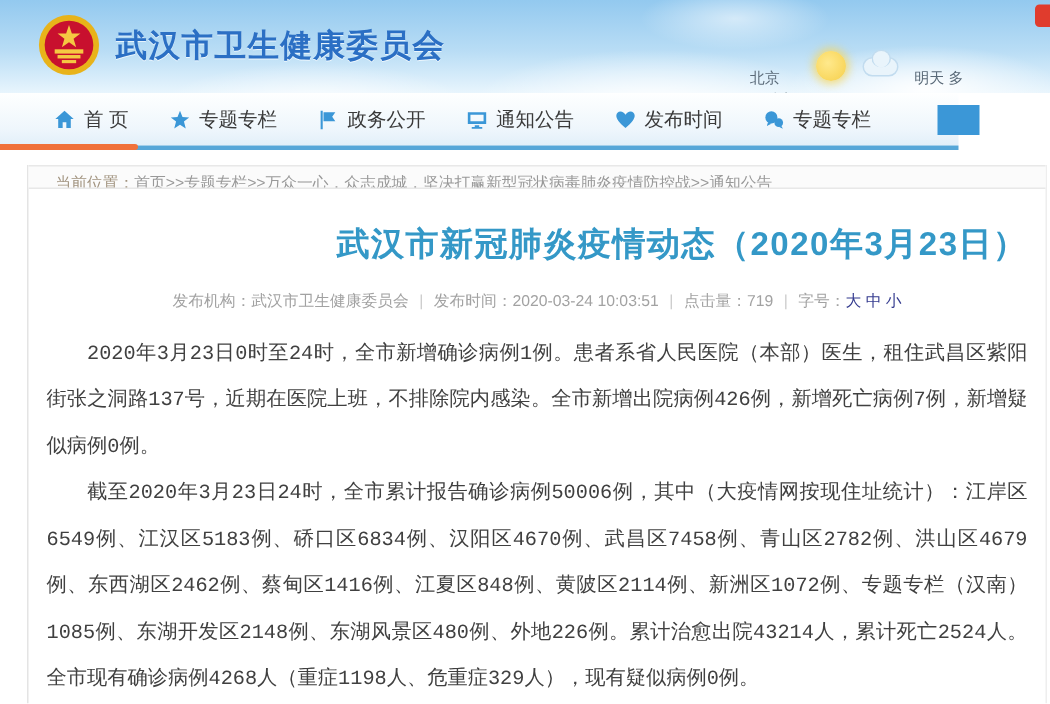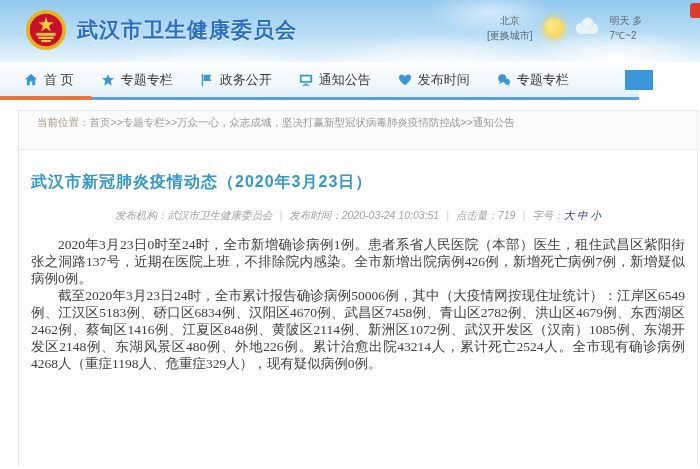--- a/index.html
+++ b/index.html
@@ -18,69 +18,69 @@
   }
   .logo-wrap { position:absolute; left:25px; top:9px; display:flex; align-items:center; cursor:pointer; }
   .emblem { width:42px; height:42px; flex:0 0 auto; }
   .site-name { margin-left:10px; }
   .site-title { font-size:21px; font-weight:bold; color:#2b6fc4; letter-spacing:1px;
                 text-shadow:0 1px 0 rgba(255,255,255,.7); }
   .site-sub { font-size:9.5px; color:#3b82c4; letter-spacing:.6px; margin-top:2px; }
 
   .weather { position:absolute; left:487px; top:13px; display:flex; align-items:center;
              gap:11px; white-space:nowrap; font-size:10px; color:#5a6a78; }
-  .w-col { text-align:center; line-height:15px; }
+  .w-col { text-align:center; line-height:15px;margin-top:32px; }
   .w-link { color:#5a6a78; cursor:pointer; }
   .sun-icon { width:20px; height:20px; border-radius:50%;
               background:radial-gradient(circle at 40% 40%, #ffe98c, #f6cf4a);
               box-shadow:0 0 6px 2px rgba(250,215,90,.75); }
   .cloud-icon { width:24px; height:13px; background:#e9f4fb; border-radius:8px; position:relative;
                 border:1px solid #c2dcef; }
   .cloud-icon:before { content:""; position:absolute; left:5px; top:-6px; width:11px; height:11px;
                 border-radius:50%; background:#e9f4fb; border:1px solid #c2dcef; border-bottom:none; }
   .air-badge { display:inline-block; min-width:13px; height:13px; line-height:13px; padding:0 1px;
                background:#f2c235; color:#fff; font-size:9px; text-align:center;
                border-radius:2px; vertical-align:-2px; }
   .corner-red { position:absolute; right:0; top:3px; width:10px; height:15px;
                 background:#e03c2d; border-radius:3px 0 0 3px; }
 
   
   .nav { position:relative; height:38px; width:639px; display:flex; align-items:center;
-         padding-left:24px; background:linear-gradient(180deg,#feffff 0%, #eef6fc 70%, #e2eff9 100%);
+         padding-left:36px; background:linear-gradient(180deg,#feffff 0%, #eef6fc 70%, #e2eff9 100%);
          border-bottom:3px solid var(--accent,#57a7d8); }
   .nav-item { display:flex; align-items:center; gap:6px; margin-right:27px;
               font-size:13px; color:#3a3a3a; cursor:pointer; }
   .nav-item svg { width:14px; height:14px; fill:var(--icon-blue,#3b97d7); }
   .nav-indicator { position:absolute; left:0; bottom:-3px; width:92px; height:4px;
                    background:var(--orange,#f0713a); border-radius:0 3px 3px 0; }
   .nav-search { position:absolute; right:-14px; top:8px; display:flex; }
   .nav-search input { width:90px; height:20px; border:1px solid #c9d6e0; font-size:10px;
                       padding:0 6px; color:#555; background:#fff; outline:none; }
   .nav-search input::placeholder { color:#aab4bc; }
   .search-btn { width:28px; height:20px; border:none; background:var(--icon-blue,#3b97d7); cursor:pointer; }
 
   
   .main { margin:10px 0 0 18px; width:680px; min-height:355px;
           border-left:1px solid #e4e4e4; border-right:1px solid #eee; background:#fff; }
-  .breadcrumb { height:40px; line-height:22px; background:#fbfbfb;
+  .breadcrumb { height:16px; line-height:22px; background:#fbfbfb;
                 border-top:1px solid #e8e8e8; border-bottom:1px solid #e8e8e8;
                 font-size:10.5px; color:#999; padding-left:18px;
                 overflow:hidden; white-space:nowrap; }
   .breadcrumb .bc-label { color:#a1937f; }
   .breadcrumb .bc-path { color:#999; cursor:pointer; }
 
   .article { padding:0 12px; }
-  .article-title { margin-top:22px; text-align:left; font-size:16px; font-weight:bold;
+  .article-title { margin-top:22px; text-align:right; font-size:22px; font-weight:bold;
                    color:var(--title-blue,#3498c7); letter-spacing:1px; }
-  .article-meta { margin-top:16px; text-align:center; font-size:10.5px; color:#a2a2a2;font-style:italic; }
+  .article-meta { margin-top:16px; text-align:center; font-size:10.5px; color:#a2a2a2; }
   .article-meta .sep { margin:0 7px; color:#ccc; }
   .article-meta .fontsize { color:#333a8e; cursor:pointer; }
 
-  .article-body { margin-top:13px; font-family:Liberation Serif, serif;
-                  font-size:13.5px; color:#404040; line-height:17px;
+  .article-body { margin-top:13px; font-family:Liberation Mono, monospace;
+                  font-size:13.5px; color:#404040; line-height:31px;
                   text-align:justify; }
   .article-body p { text-indent:2em; }
 </style>
 </head>
 <body>
 
 <div class="header">
   <div class="logo-wrap">
     <svg class="emblem" viewBox="0 0 44 44">
       <circle cx="22" cy="22" r="21" fill="#e8b31a"></circle>
@@ -165,16 +165,16 @@
 
   <div class="article">
     <div class="article-title">武汉市新冠肺炎疫情动态（2020年3月23日）</div>
 
     <div class="article-meta">
       <span>发布机构：</span><span>武汉市卫生健康委员会</span><span class="sep">|</span><span>发布时间：</span><span>2020-03-24 10:03:51</span><span class="sep">|</span><span>点击量：</span><span>719</span><span class="sep">|</span><span>字号：</span><span class="fontsize">大 中 小</span>
     </div>
 
     <div class="article-body">
       <p>2020年3月23日0时至24时，全市新增确诊病例1例。患者系省人民医院（本部）医生，租住武昌区紫阳街张之洞路137号，近期在医院上班，不排除院内感染。全市新增出院病例426例，新增死亡病例7例，新增疑似病例0例。</p>
-      <p>截至2020年3月23日24时，全市累计报告确诊病例50006例，其中（大疫情网按现住址统计）：江岸区6549例、江汉区5183例、硚口区6834例、汉阳区4670例、武昌区7458例、青山区2782例、洪山区4679例、东西湖区2462例、蔡甸区1416例、江夏区848例、黄陂区2114例、新洲区1072例、武汉开发区（汉南）1085例、东湖开发区2148例、东湖风景区480例、外地226例。累计治愈出院43214人，累计死亡2524人。全市现有确诊病例4268人（重症1198人、危重症329人），现有疑似病例0例。</p>
+      <p>截至2020年3月23日24时，全市累计报告确诊病例50006例，其中（大疫情网按现住址统计）：江岸区6549例、江汉区5183例、硚口区6834例、汉阳区4670例、武昌区7458例、青山区2782例、洪山区4679例、东西湖区2462例、蔡甸区1416例、江夏区848例、黄陂区2114例、新洲区1072例、专题专栏（汉南）1085例、东湖开发区2148例、东湖风景区480例、外地226例。累计治愈出院43214人，累计死亡2524人。全市现有确诊病例4268人（重症1198人、危重症329人），现有疑似病例0例。</p>
     </div>
   </div>
 </div>
 
 </body></html>

